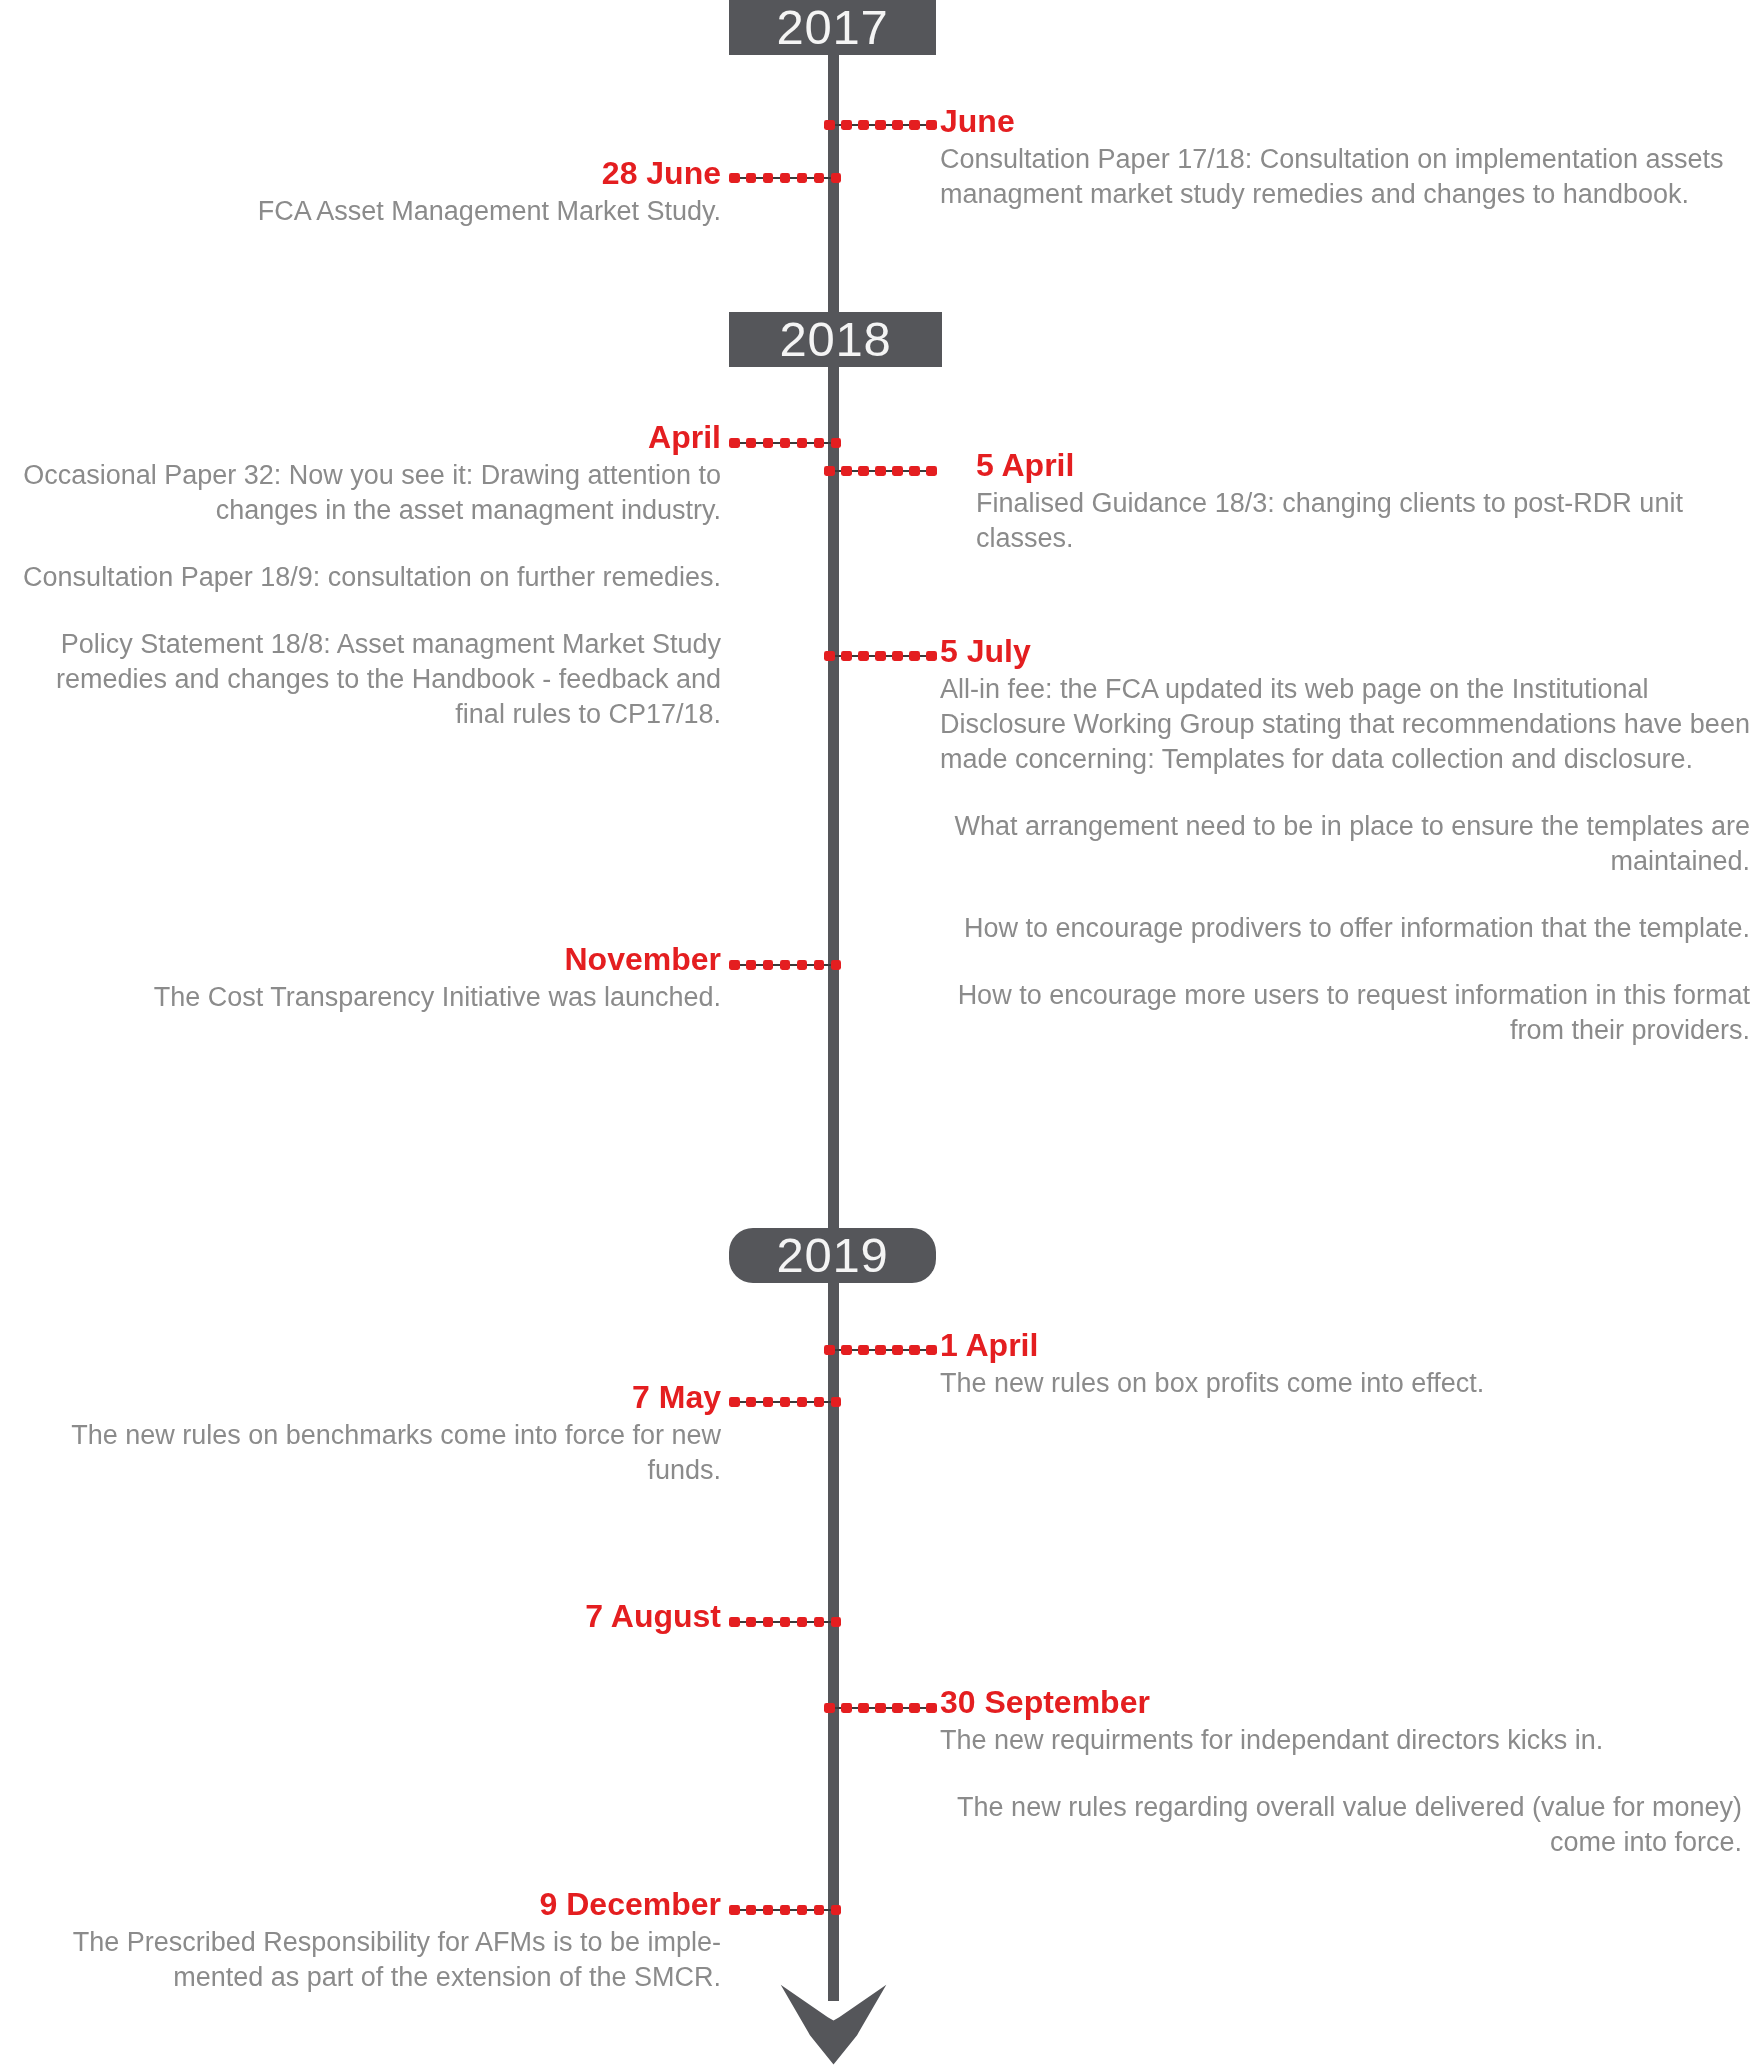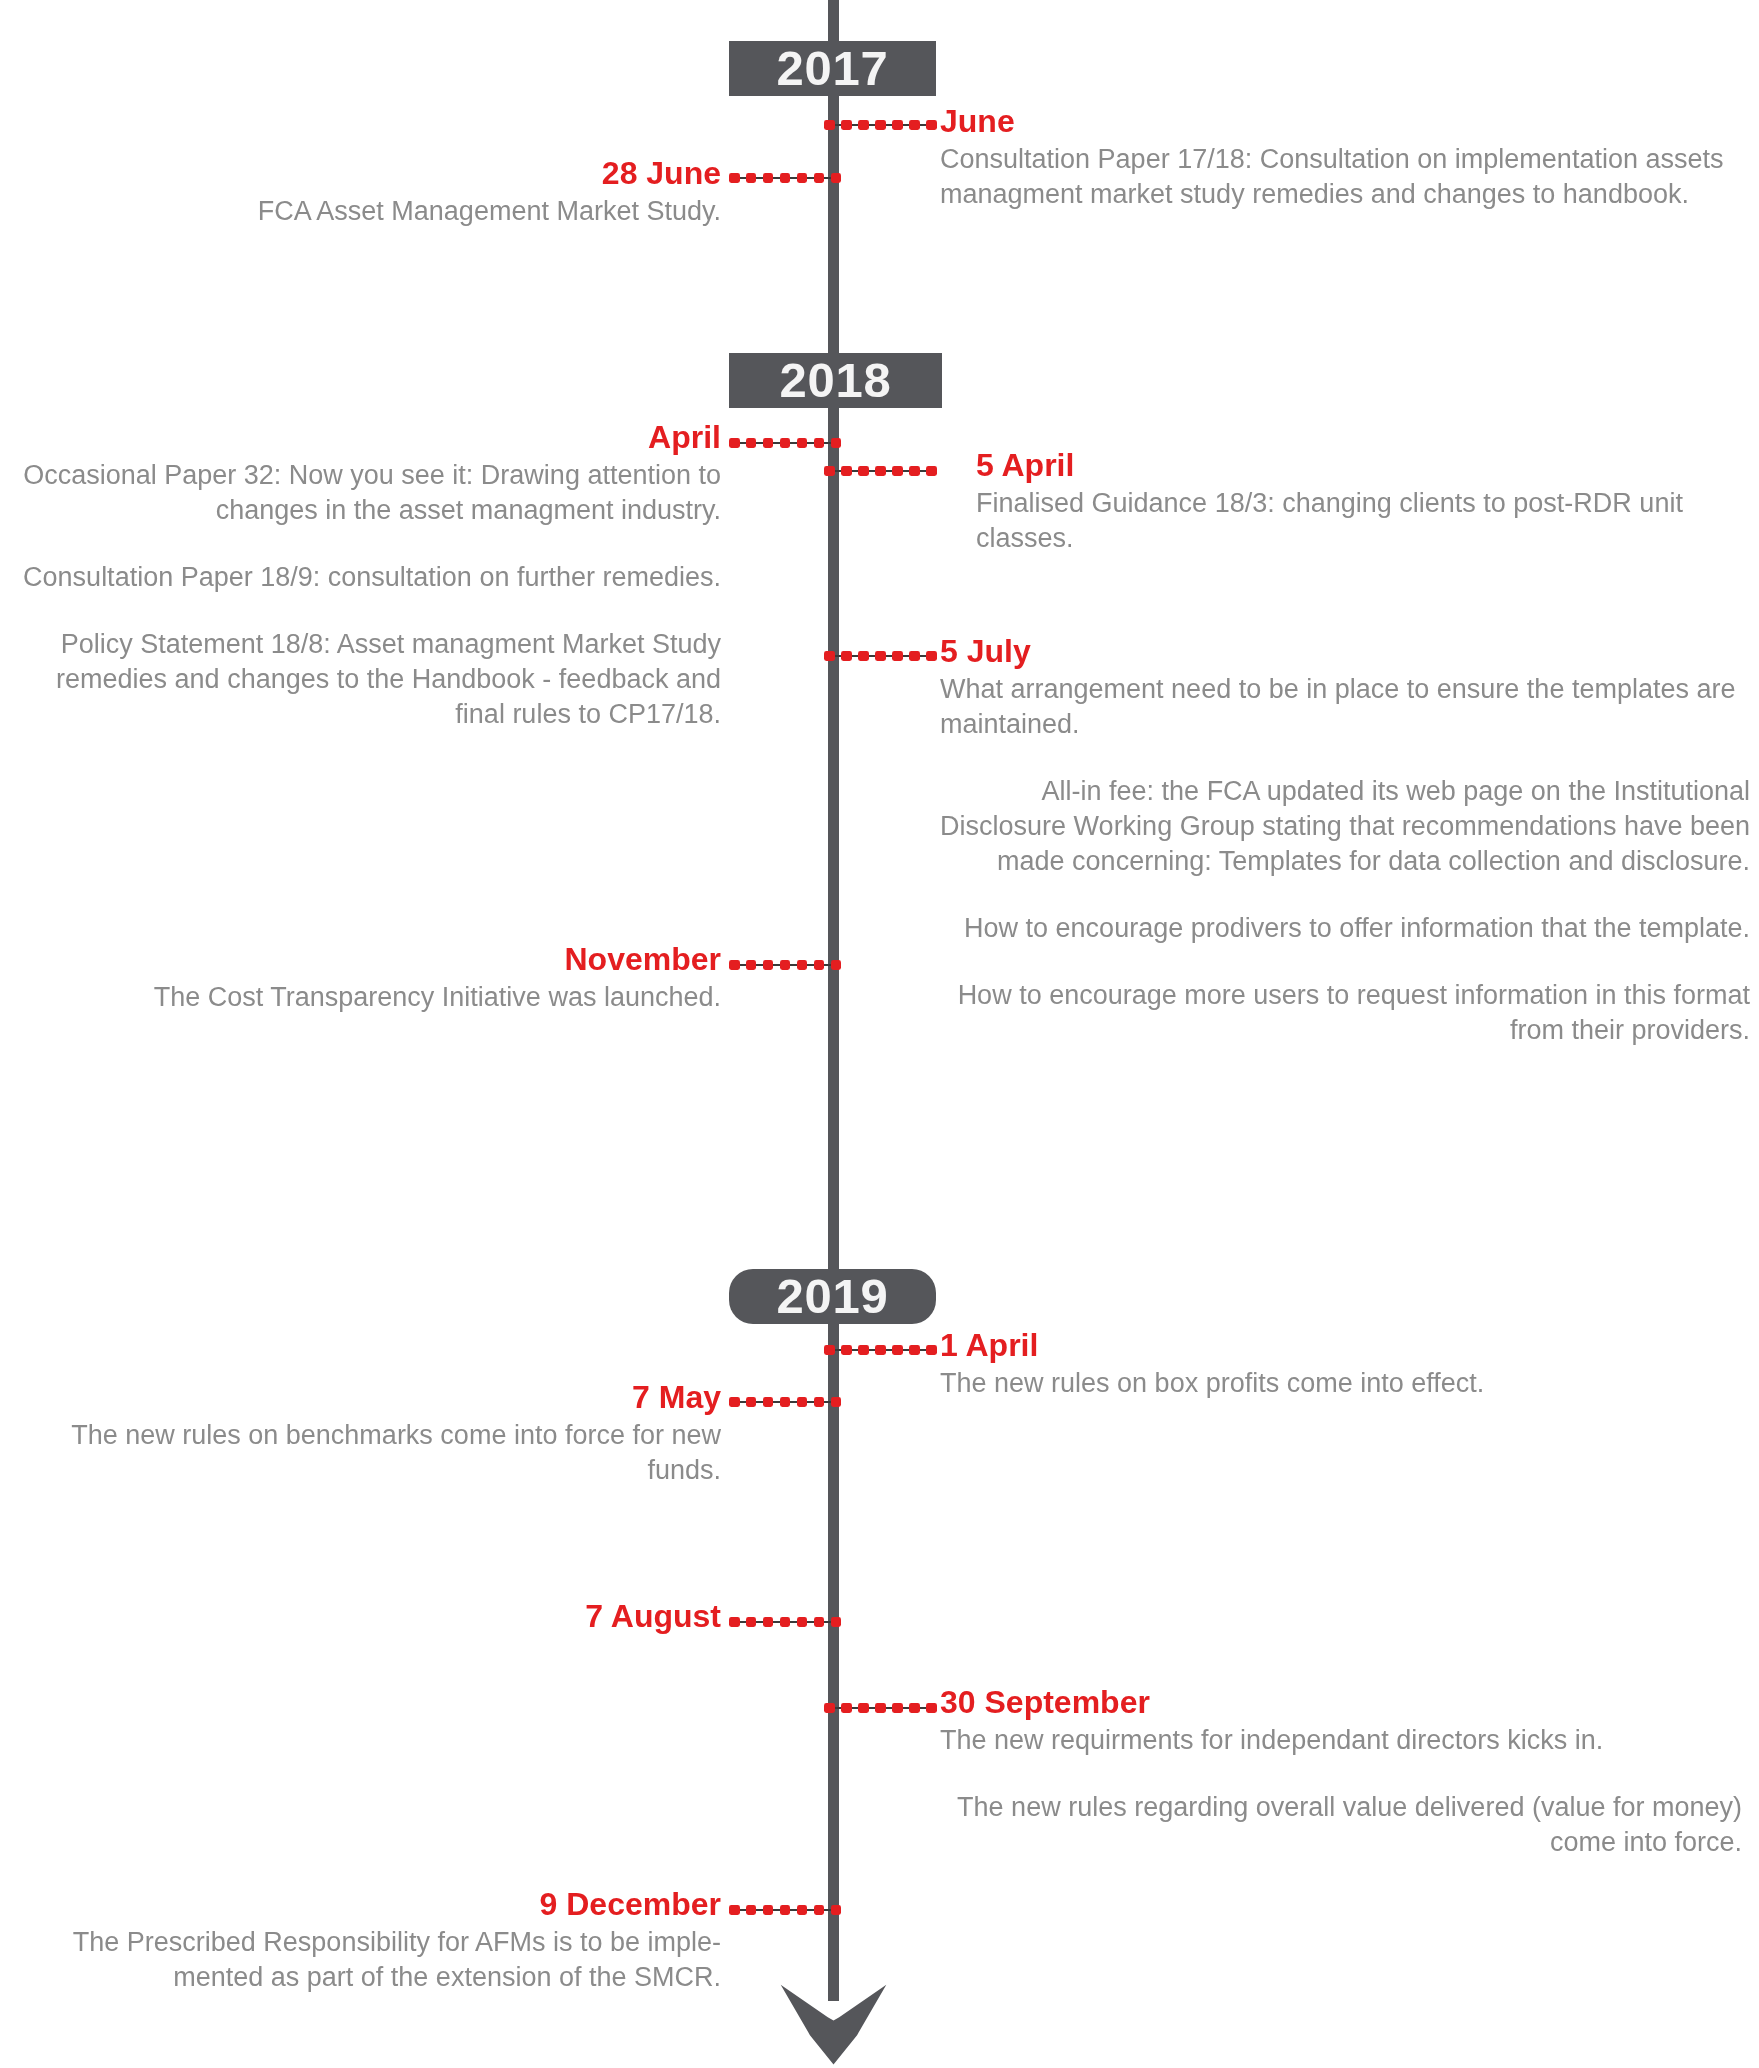--- a/index.html
+++ b/index.html
@@ -34,30 +34,29 @@
     top: 1975px;
     width: 109px;
     height: 91px;
   }
 
   
   .year-badge {
     position: absolute;
     background: #55565a;
     color: #f4f4f4;
-    font-weight: bold;
+    font-weight: normal;
     font-size: 49px;
     letter-spacing: 0.8px;
     line-height: 1;
     text-align: center;
     display: flex;
     align-items: center;
     justify-content: center;
     z-index: 5;
-    margin-top: 41px;
   }
 
   
   .connector {
     position: absolute;
     height: 18px;
     display: flex;
     align-items: center;
     z-index: 3;
   }
@@ -235,22 +234,22 @@
       <span class="sp"></span>
     <span class="dot"></span>
       <span class="sp"></span>
     <span class="dot"></span>
       <span class="sp"></span>
     <span class="dot"></span>
   </div>
   <div class="entry right" style="left:940px; top:634px; width:810px;">
     <div class="entry-date">5 July</div>
     <div class="entry-body">
+      <p>All-in fee: the FCA updated its web page on the Institutional Disclosure Working Group stating that recommendations have been made concerning: Templates for data collection and disclosure.</p>
       <p>What arrangement need to be in place to ensure the templates are maintained.</p>
-      <p>All-in fee: the FCA updated its web page on the Institutional Disclosure Working Group stating that recommendations have been made concerning: Templates for data collection and disclosure.</p>
       <p>How to encourage prodivers to offer information that the template.</p>
       <p>How to encourage more users to request information in this format from their providers.</p>
     </div>
   </div>
 
   <div class="connector" style="left:729px; top:956px; width:112px;">
     <span class="rule"></span>
     <span class="dot"></span>
       <span class="sp"></span>
     <span class="dot"></span>

